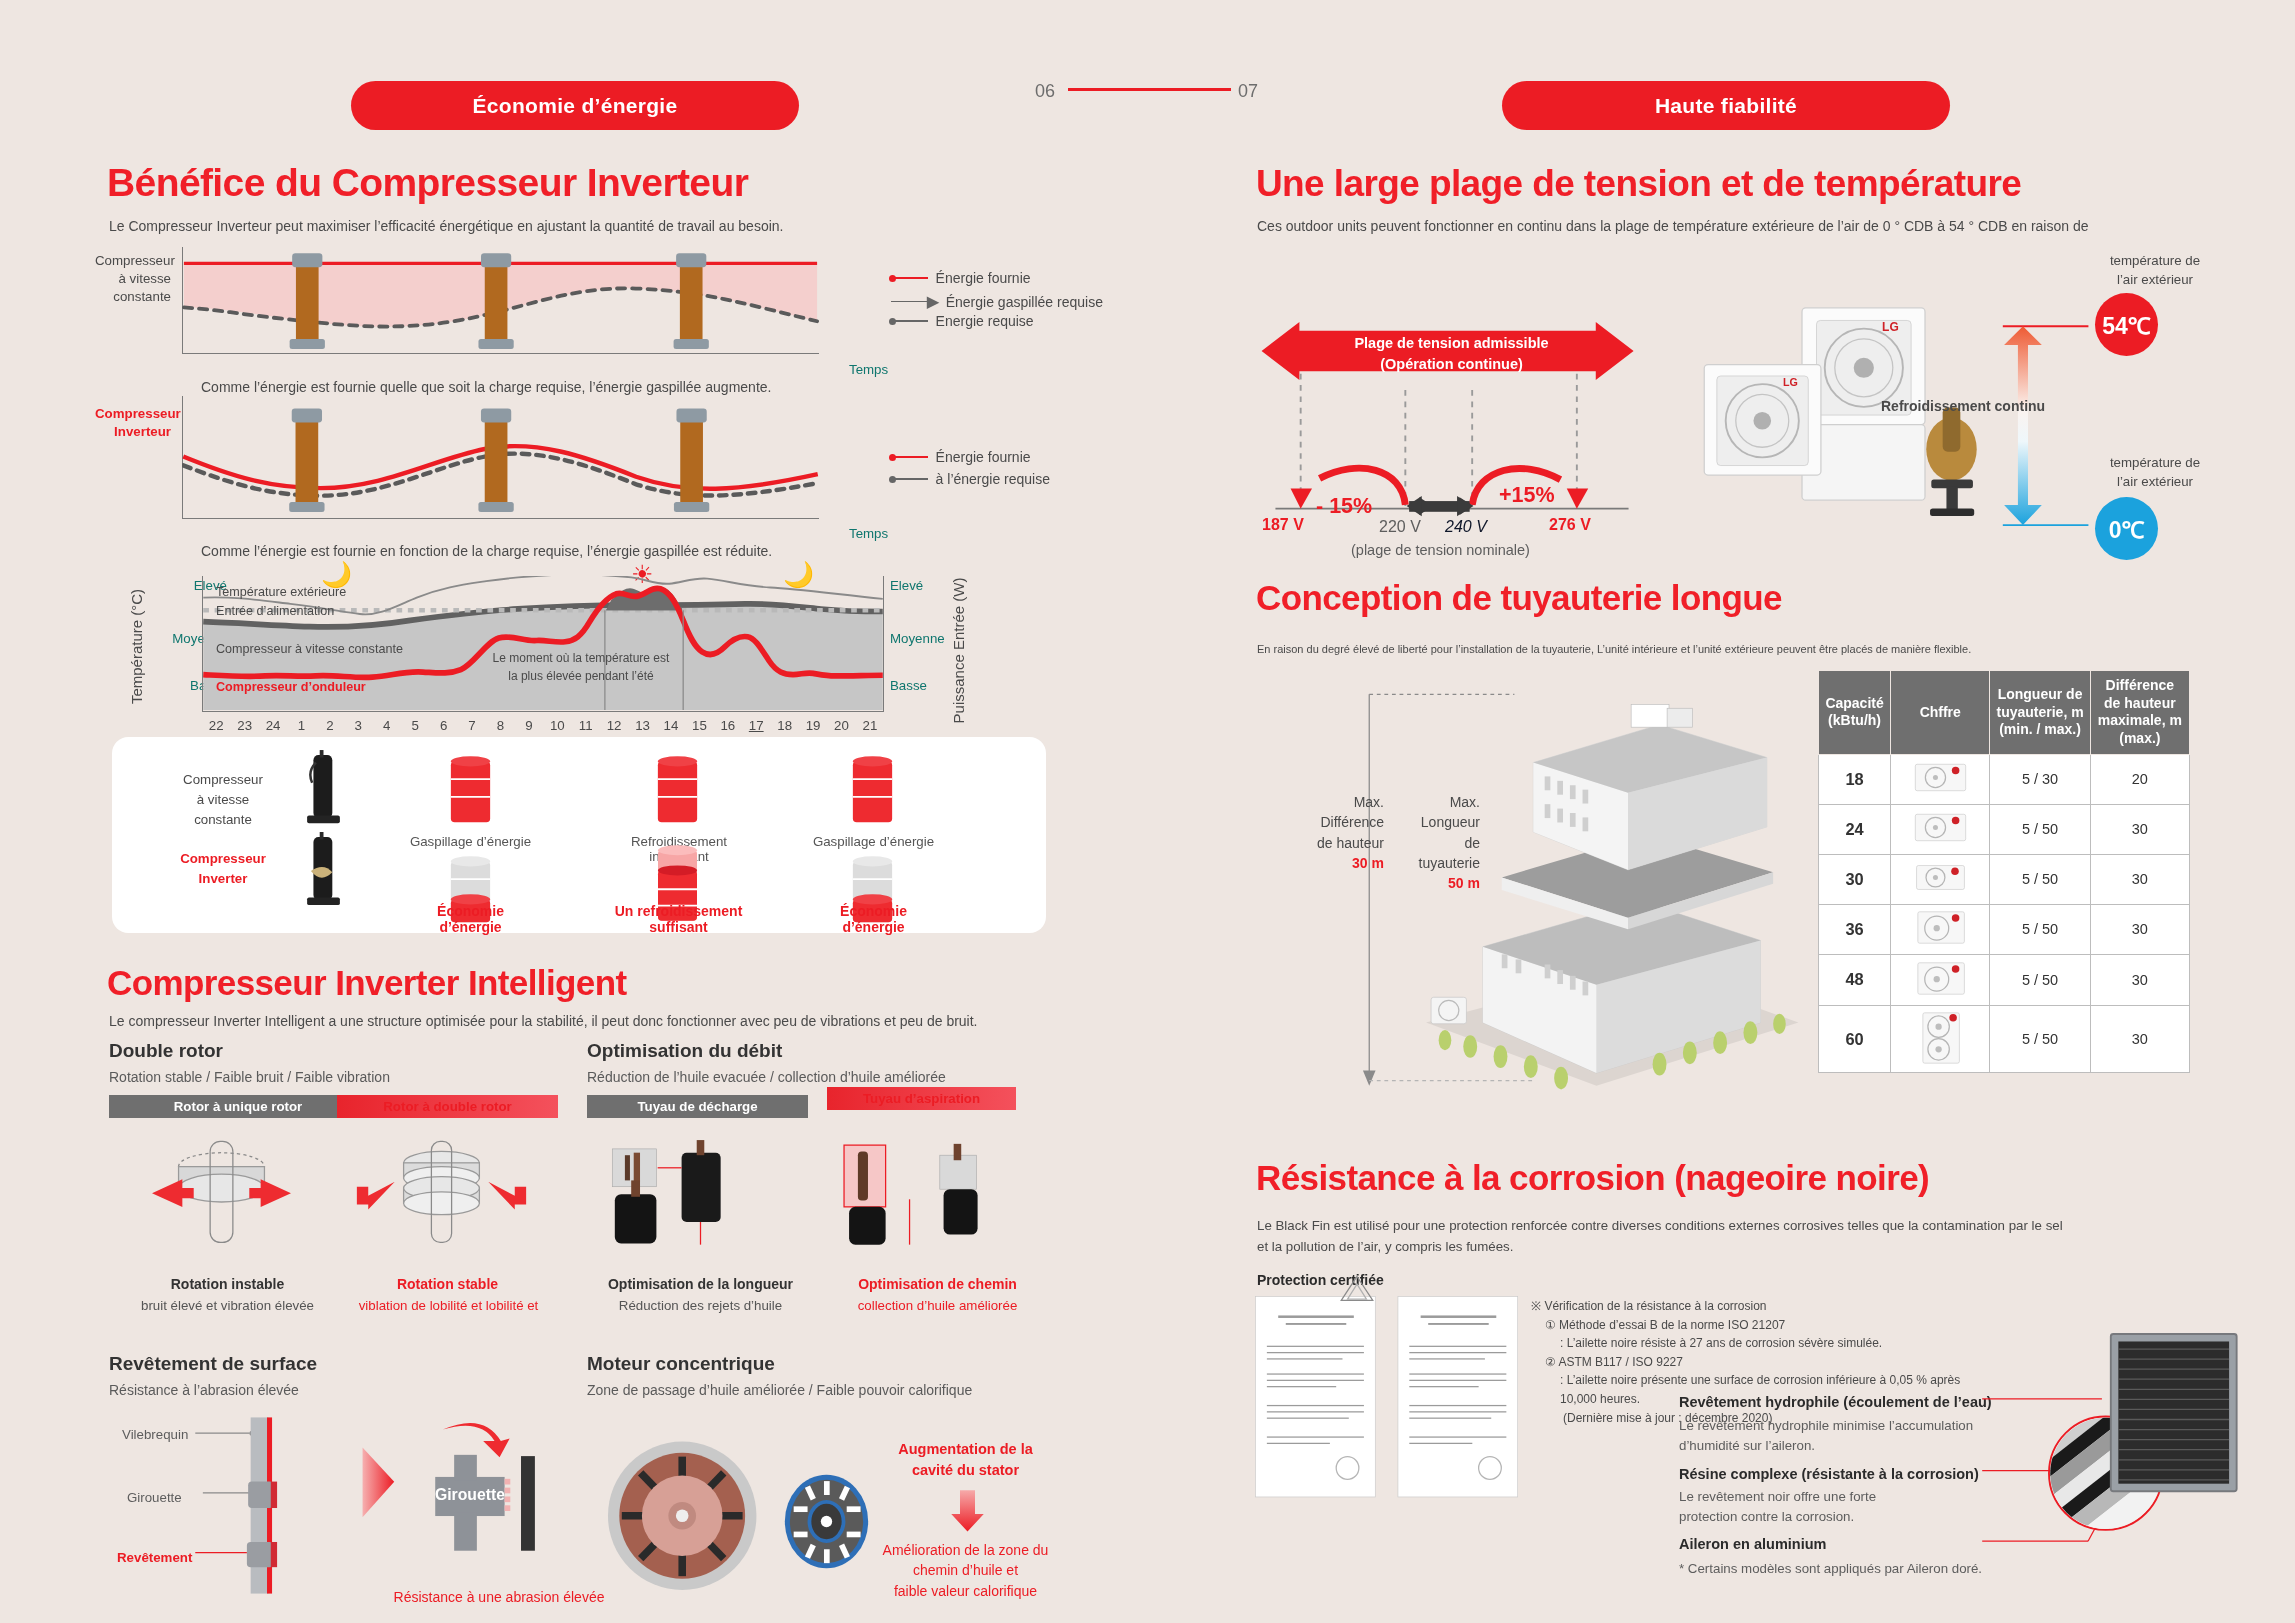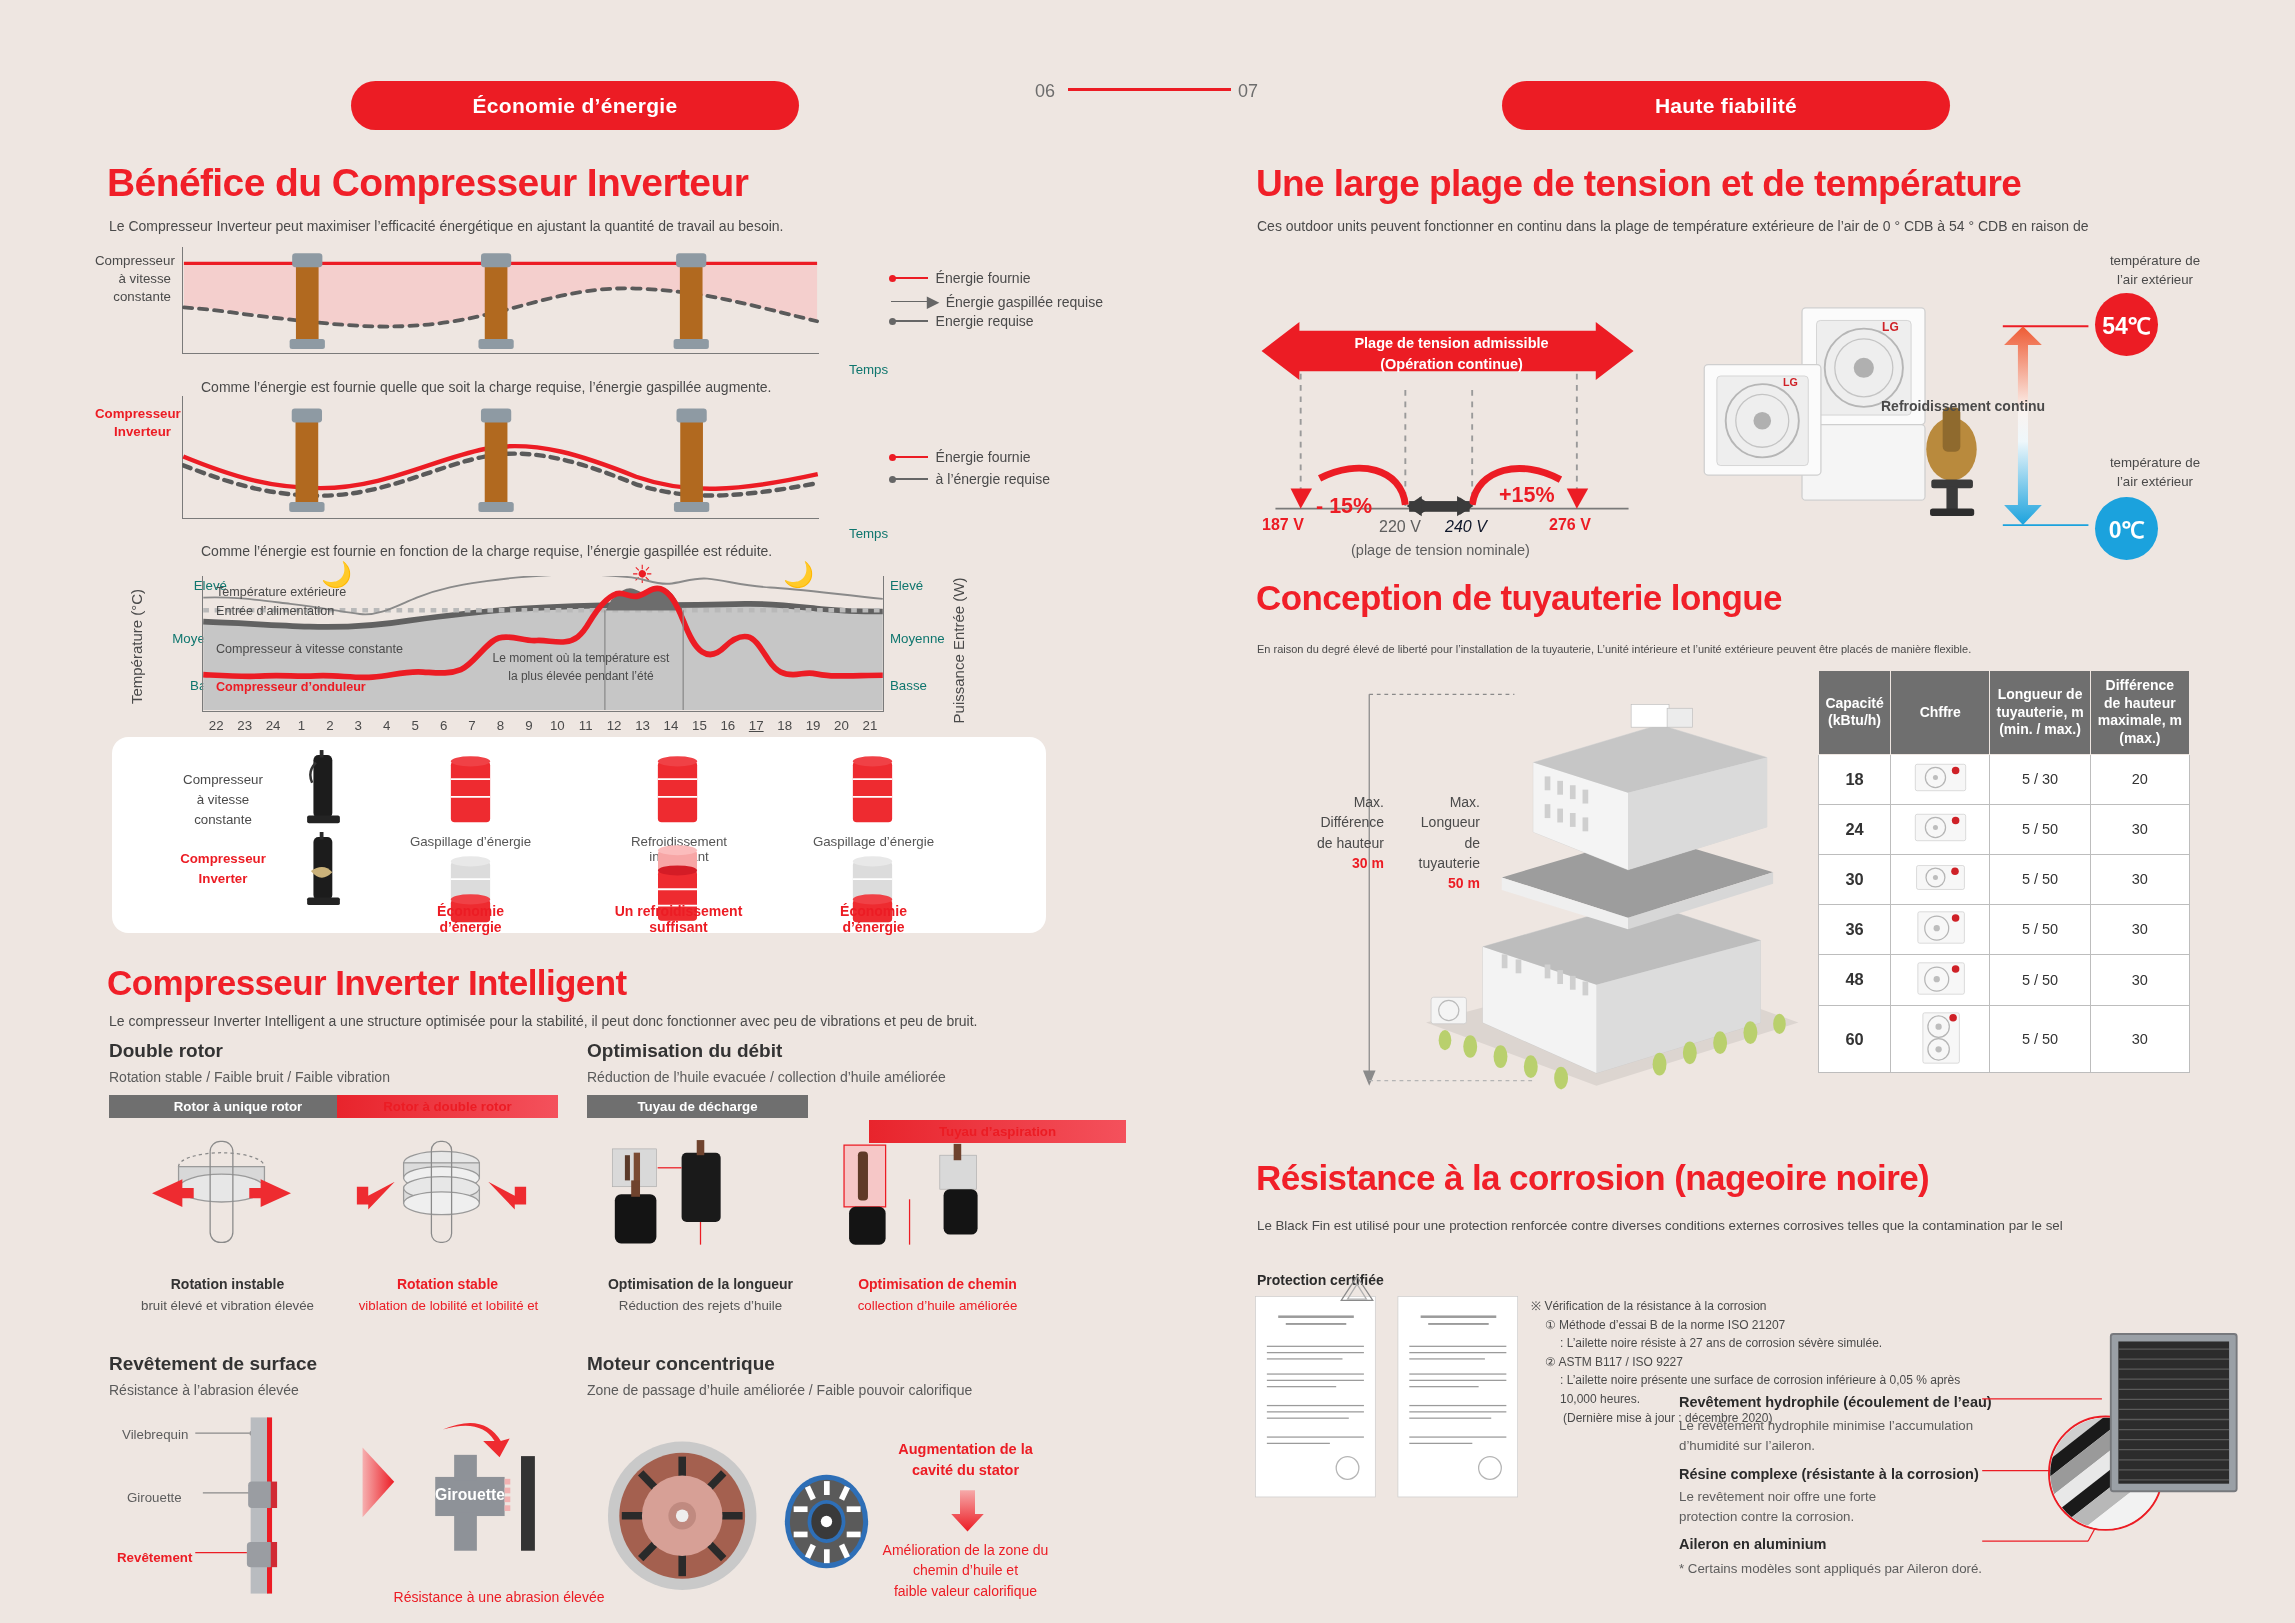--- a/index.html
+++ b/index.html
@@ -405,21 +405,21 @@
   </svg>
 
   <div class="cap-b" style="left:133px; top:1276px; width:189px; color:#333;">Rotation instable</div>
   <div class="cap-n" style="left:120px; top:1298px; width:215px;">bruit élevé et vibration élevée</div>
   <div class="cap-b red" style="left:353px; top:1276px; width:189px;">Rotation stable</div>
   <div class="cap-n red" style="left:341px; top:1298px; width:215px; color:#ec1c24;">viblation de lobilité et lobilité et</div>
 
   <div class="sub-h" style="left:587px; top:1040px;">Optimisation du débit</div>
   <div class="sub-p" style="left:587px; top:1069px;">Réduction de l’huile evacuée / collection d’huile améliorée</div>
   <div class="tag grey" style="left:587px; top:1095px; width:221px;">Tuyau de décharge</div>
-  <div class="tag red" style="left:827px; top:1120px; width:257px;margin-left:42px;">Tuyau d’aspiration</div>
+  <div class="tag red" style="left:827px; top:1087px; width:189px;">Tuyau d’aspiration</div>
 
   <svg style="position:absolute;left:606px;top:1136px;" width="189" height="114" viewBox="0 0 300 180">
     <rect x="10" y="20" width="70" height="60" fill="#d9d9d9" stroke="#aaa"></rect>
     <rect x="30" y="30" width="8" height="40" fill="#5a3a2a"></rect>
     <rect x="44" y="26" width="10" height="46" fill="#7a4a32"></rect>
     <rect x="14" y="92" width="66" height="78" rx="10" fill="#141414"></rect>
     <rect x="40" y="70" width="14" height="26" fill="#6f432e"></rect>
     <rect x="120" y="26" width="62" height="110" rx="8" fill="#1a1a1a"></rect>
     <rect x="144" y="6" width="12" height="24" fill="#6f432e"></rect>
     <line x1="82" y1="50" x2="120" y2="50" stroke="#ec1c24" stroke-width="2"></line>
@@ -818,20 +818,21 @@
         </td>
         <td>5 / 50</td>
         <td>30</td>
       </tr>
     </tbody>
   </table>
 
   <div class="h1" style="left:1256px; top:1158px; font-size:35px;">Résistance à la corrosion (nageoire noire)</div>
   <div class="lead" style="left:1257px; top:1215px; width:934px; font-size:13.3px;">
     <div>Le Black Fin est utilisé pour une protection renforcée contre diverses conditions externes corrosives telles que la contamination par le sel</div>
+    <div>et la pollution de l’air, y compris les fumées.</div>
   </div>
   <div class="bold-lab" style="left:1257px; top:1272px; font-size:14px;">Protection certifiée</div>
 
   <svg style="position:absolute;left:1253px;top:1294px;" width="271" height="208" viewBox="0 0 430 330">
     <rect x="4" y="4" width="190" height="318" fill="#fff" stroke="#c9c9c9"></rect>
     <rect x="230" y="4" width="190" height="318" fill="#fff" stroke="#c9c9c9"></rect>
     <g fill="#9b9b9b">
       <rect x="40" y="34" width="120" height="4"></rect>
         <rect x="52" y="46" width="96" height="3"></rect>
       <rect x="22" y="82" width="154" height="2"></rect>

